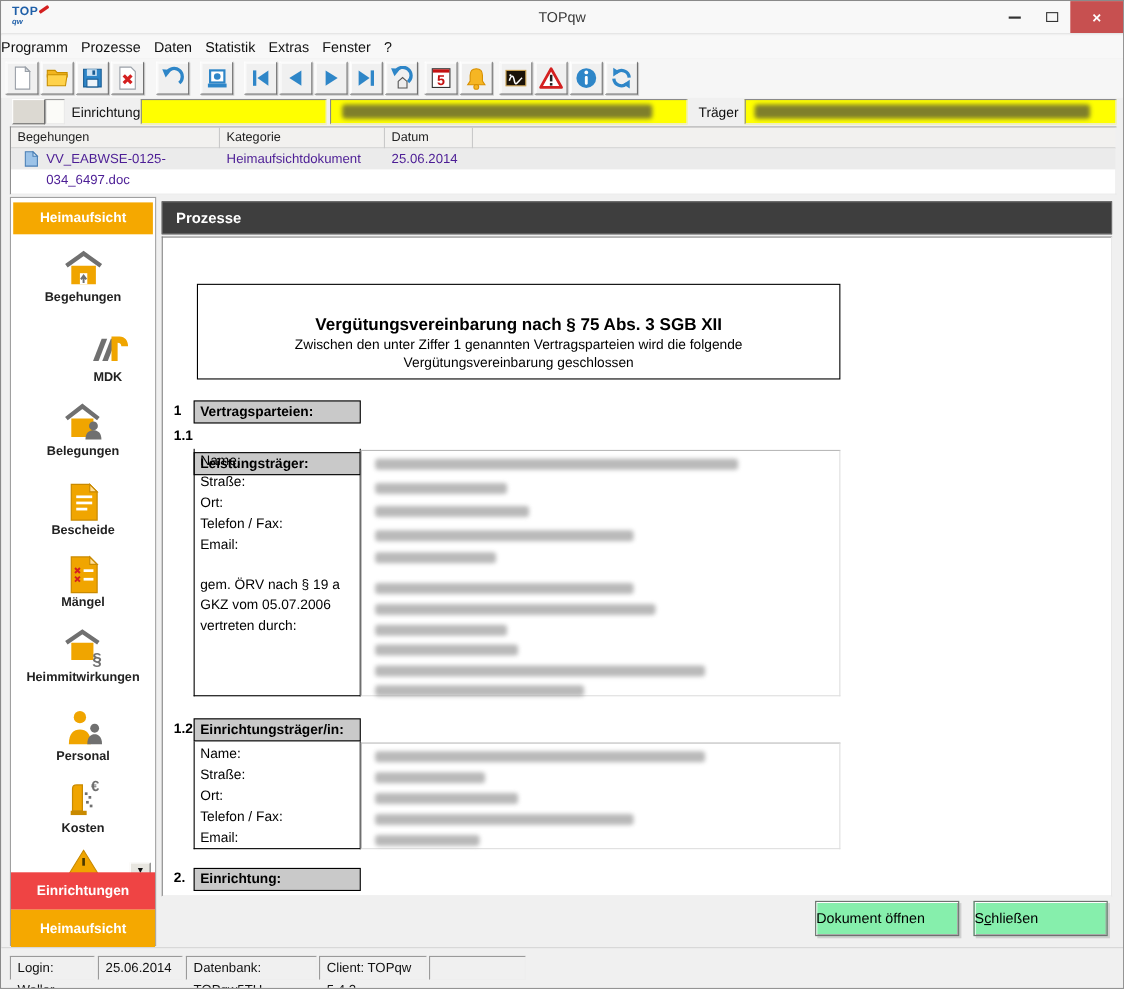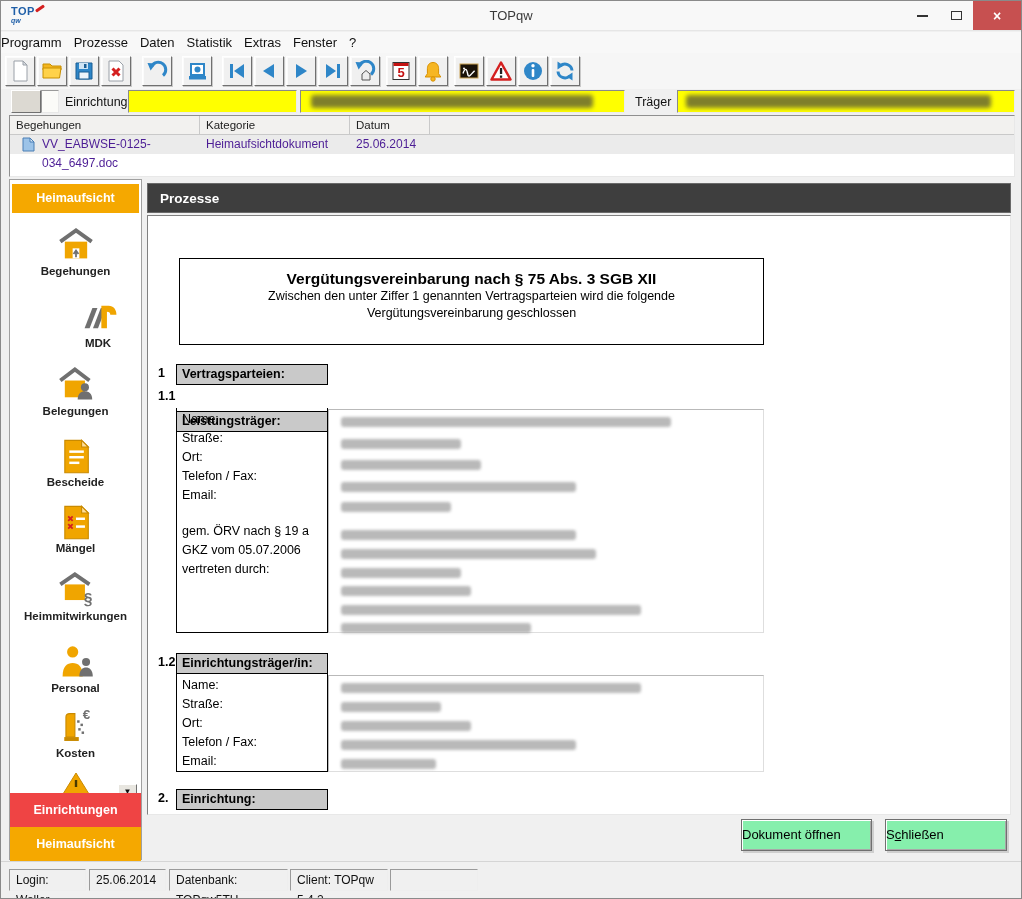--- a/index.html
+++ b/index.html
@@ -77,21 +77,21 @@
 
   
   .docpanel { position:absolute; top:178px; left:146px; width:868px; height:682px; }
   .dp-header { position:absolute; left:0; top:4px; width:864px; height:30px; background:#3E3E3E;
                color:#fff; font-weight:bold; font-size:13.5px; line-height:30px; padding-left:12px;
                border:1px solid #6a6a6a; }
   .dp-body { position:absolute; left:0; top:36px; width:864px; height:600px; background:#fff;
              border:1px solid; border-color:#808080 #e8e8e8 #e8e8e8 #808080; overflow:hidden; }
   .titlebox { position:absolute; left:31px; top:42px; width:585px; height:87px; border:1px solid #000;
               text-align:center; }
-  .doc-title { margin-top:11px; font-size:15.5px; font-weight:bold; color:#000; }
+  .doc-title { margin-top:28px; font-size:15.5px; font-weight:bold; color:#000; }
   .doc-sub { font-size:12.5px; color:#000; line-height:17px; }
   .doc-sub.first { }
   .secnum { position:absolute; left:10px; width:22px; font-size:12.5px; font-weight:bold; color:#000; }
   .gheader { position:absolute; left:28px; width:152px; height:21px; background:#C9C9C9;
              border:1px solid #000; font-size:12.5px; font-weight:bold; color:#000;
              line-height:19px; padding-left:5px; }
   .lblcell { position:absolute; left:28px; width:152px; border:1px solid #000; border-top:none;
              font-size:12.5px; color:#000; padding:2px 0 0 5px; line-height:19px; }
   .valcell { position:absolute; left:180px; width:436px; background:#fff;
              border:1px solid; border-color:#b9b9b9 #dedede #dedede #b9b9b9; }

